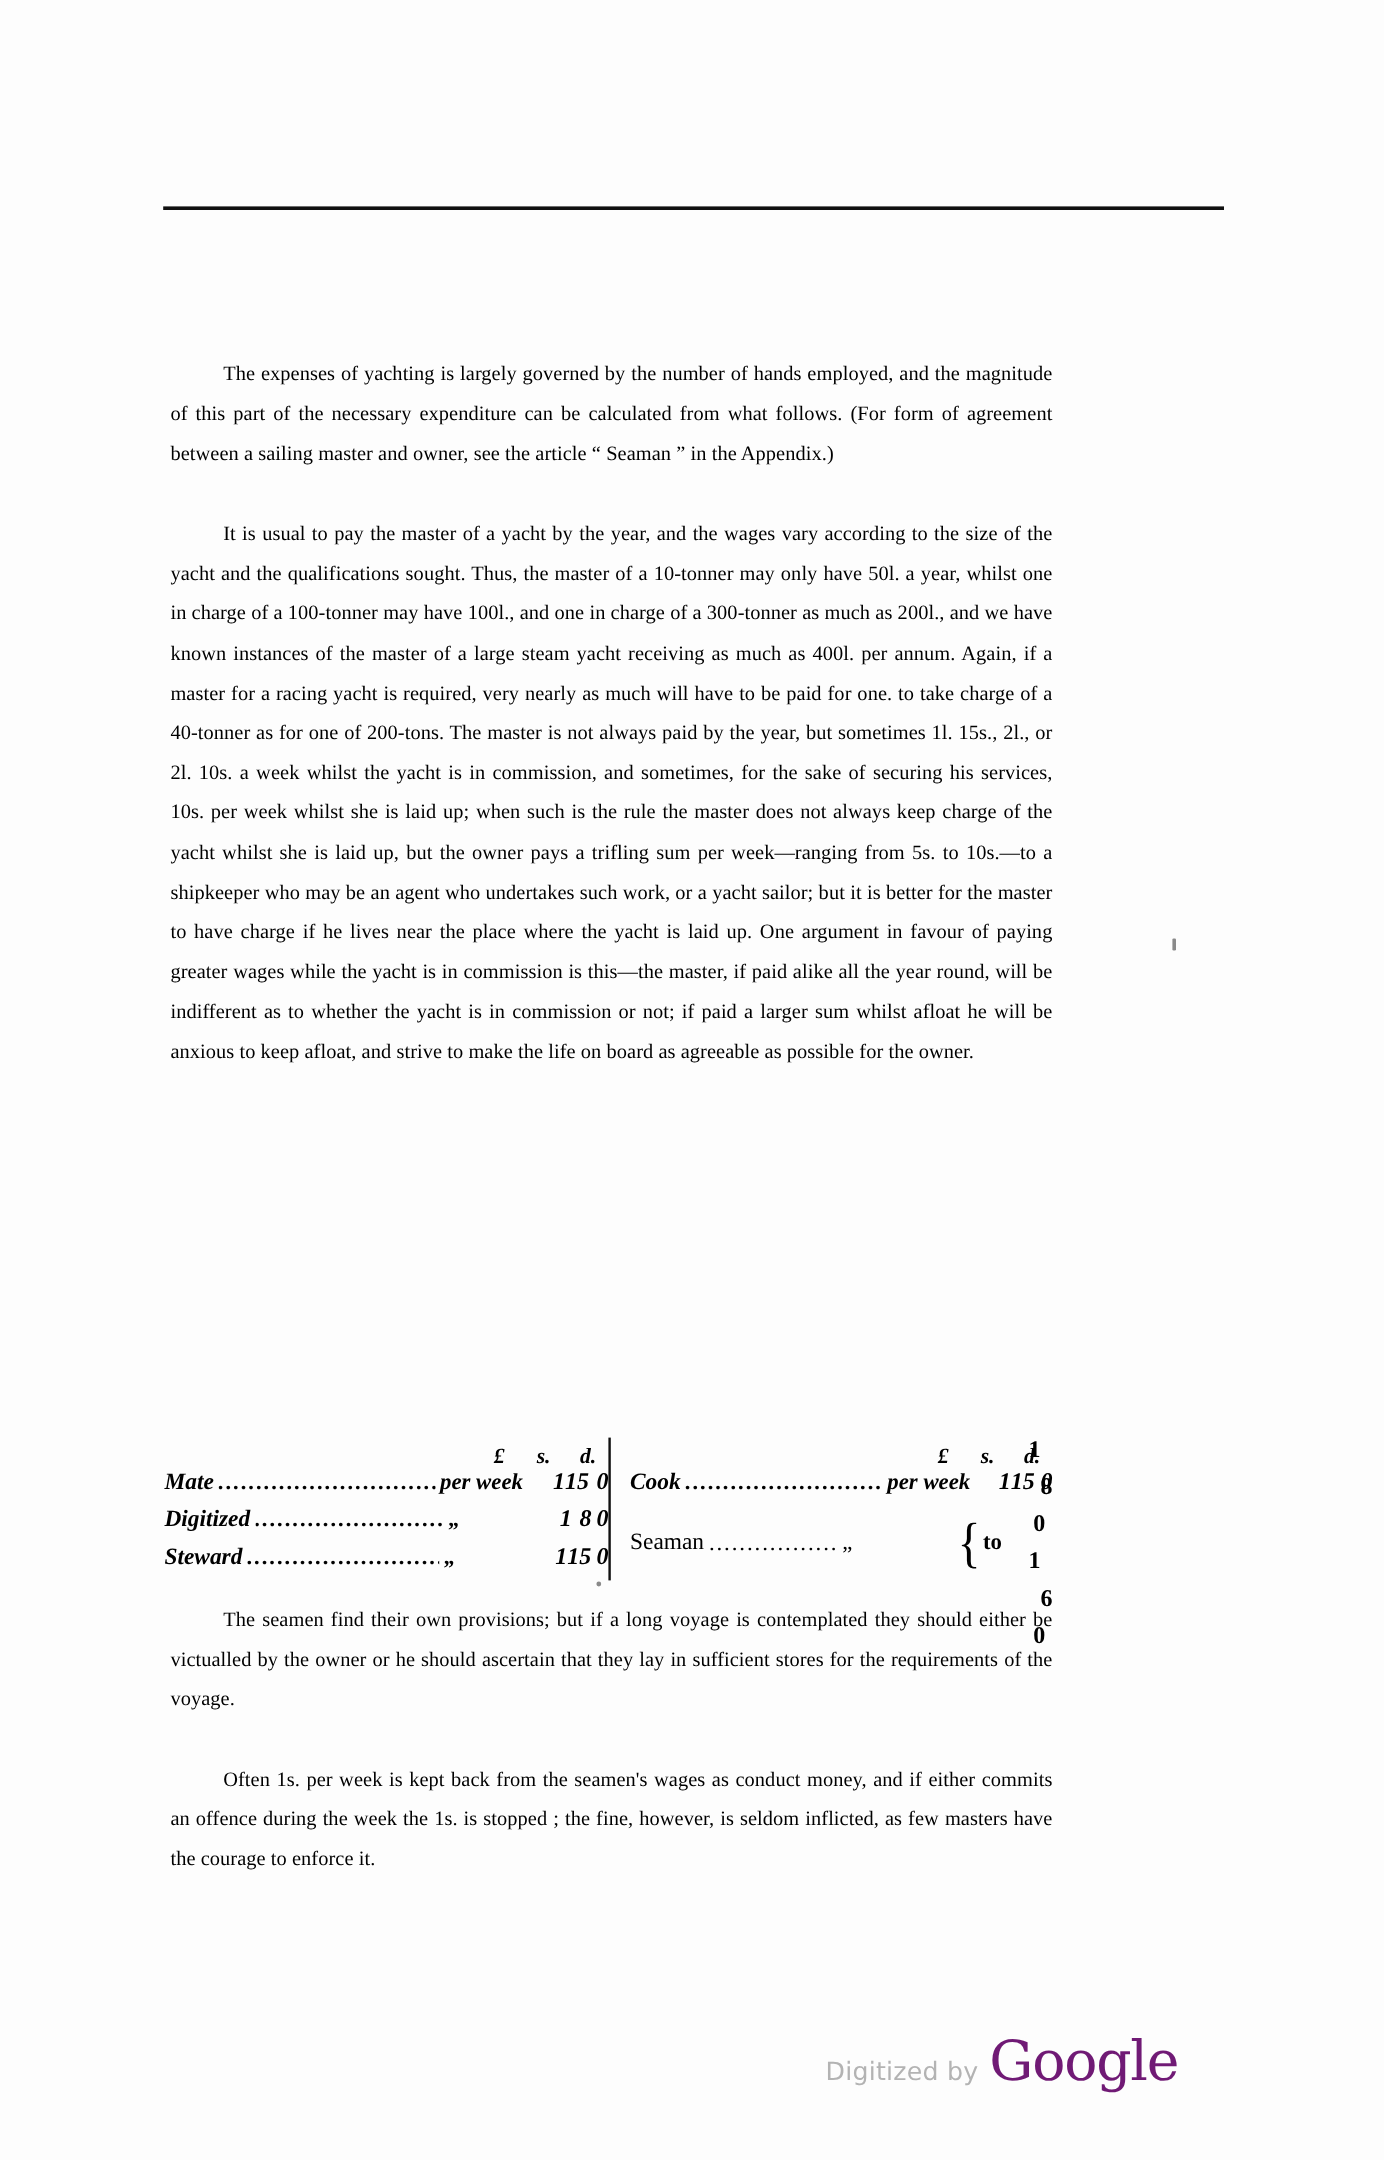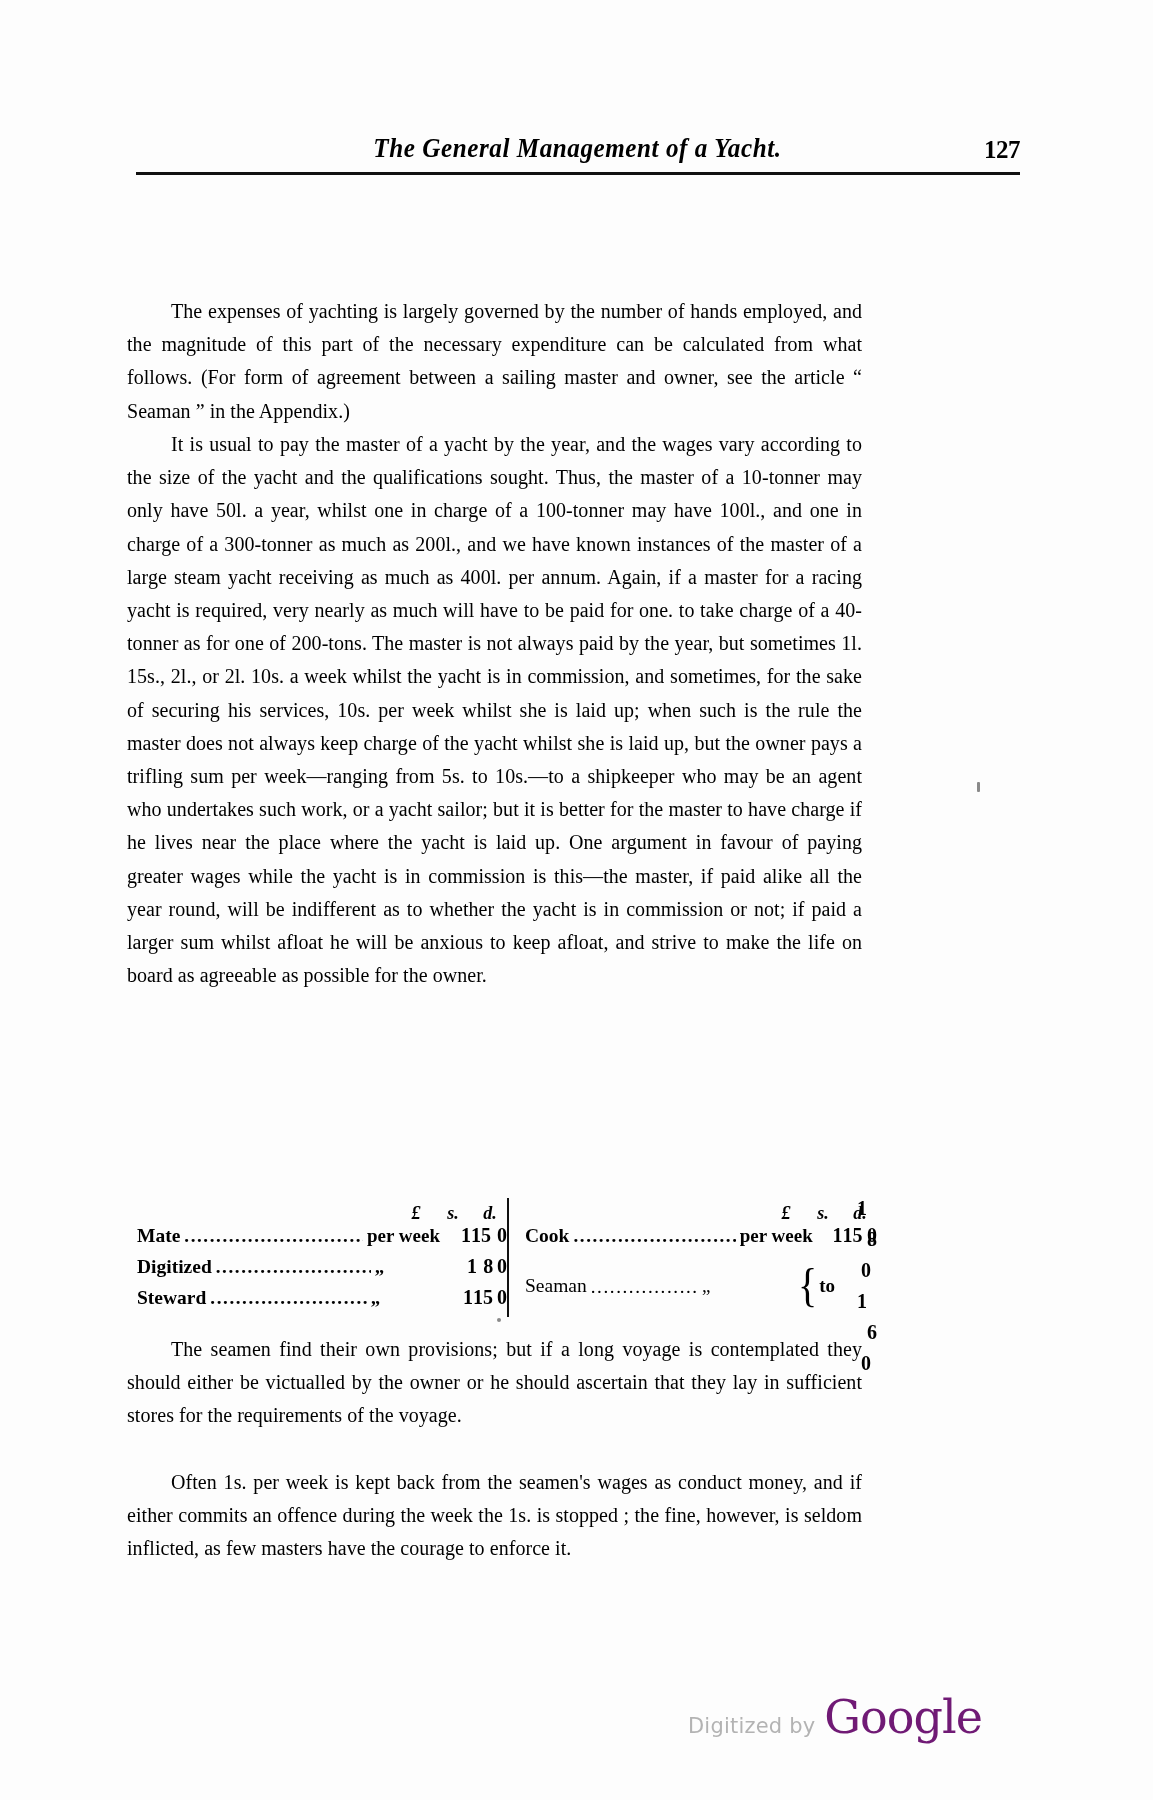--- a/index.html
+++ b/index.html
@@ -69,23 +69,23 @@
     width: 870px;
     font-size: 22.5px;
     font-weight: bold;
     letter-spacing: 0.9px;
     white-space: nowrap;
   }
 
   
   .body-block {
     position: absolute;
-    left: 127px;
+    left: 142px;
     width: 735px;
-    font-size: 20px;
+    font-size: 17px;
     line-height: 33.2px;
     text-align: justify;
     text-justify: inter-word;
     letter-spacing: 0.05px;
   }
   .body-block p {
     margin: 0;
     text-indent: 44px;
   }
   .body-block p:last-child { text-align: justify; }
@@ -129,20 +129,21 @@
   .wt-colhead span { display: inline-block; text-align: center; }
   .h-l { width: 34px; }
   .h-s { width: 40px; }
   .h-d { width: 34px; }
 
   .wt-row {
     display: flex;
     align-items: baseline;
     height: 31px;
     font-weight: bold;
+    font-style: italic;
   }
   .wt-name {
     white-space: nowrap;
     font-size: 19.5px;
   }
   .wt-leader {
     flex: 1 1 auto;
     overflow: hidden;
     white-space: nowrap;
     margin: 0 4px;
@@ -222,24 +223,20 @@
     margin-left: 9px;
     letter-spacing: -1px;
     color: #701a75;
   }
 </style>
 </head>
 <body>
 
 <div class="page">
 
-  <div class="runhead">
-    <span class="runhead-title">The General Management of a Yacht.</span>
-    <span class="runhead-folio">127</span>
-  </div>
   <div class="head-rule"></div>
 
 
   <div class="body-block" id="para-top">
     <p>The expenses of yachting is largely governed by the number of hands employed, and the magnitude of this part of the necessary expenditure can be calculated from what follows.   (For form of agreement between a sailing master and owner, see the article “ Seaman ” in the Appendix.)</p>
   </div>
 
   <div class="body-block" id="para-mid">
     <p>It is usual to pay the master of a yacht by the year, and the wages vary according to the size of the yacht and the qualifications sought. Thus, the master of a 10-tonner may only have 50l. a year, whilst one in charge of a 100-tonner may have 100l., and one in charge of a 300-tonner as much as 200l., and we have known instances of the master of a large steam yacht receiving as much as 400l. per annum.   Again, if a master for a racing yacht is required, very nearly as much will have to be paid for one. to take charge of a 40-tonner as for one of 200-tons.   The master is not always paid by the year, but sometimes 1l. 15s., 2l., or 2l. 10s. a week whilst the yacht is in commission, and sometimes, for the sake of securing his services, 10s. per week whilst she is laid up; when such is the rule the master does not always keep charge of the yacht whilst she is laid up, but the owner pays a trifling sum per week—ranging from 5s. to 10s.—to a shipkeeper who may be an agent who undertakes such work, or a yacht sailor; but it is better for the master to have charge if he lives near the place where the yacht is laid up. One argument in favour of paying greater wages while the yacht is in commission is this—the master, if paid alike all the year round, will be indifferent as to whether the yacht is in commission or not; if paid a larger sum whilst afloat he will be anxious to keep afloat, and strive to make the life on board as agreeable as possible for the owner.</p>
   </div>

